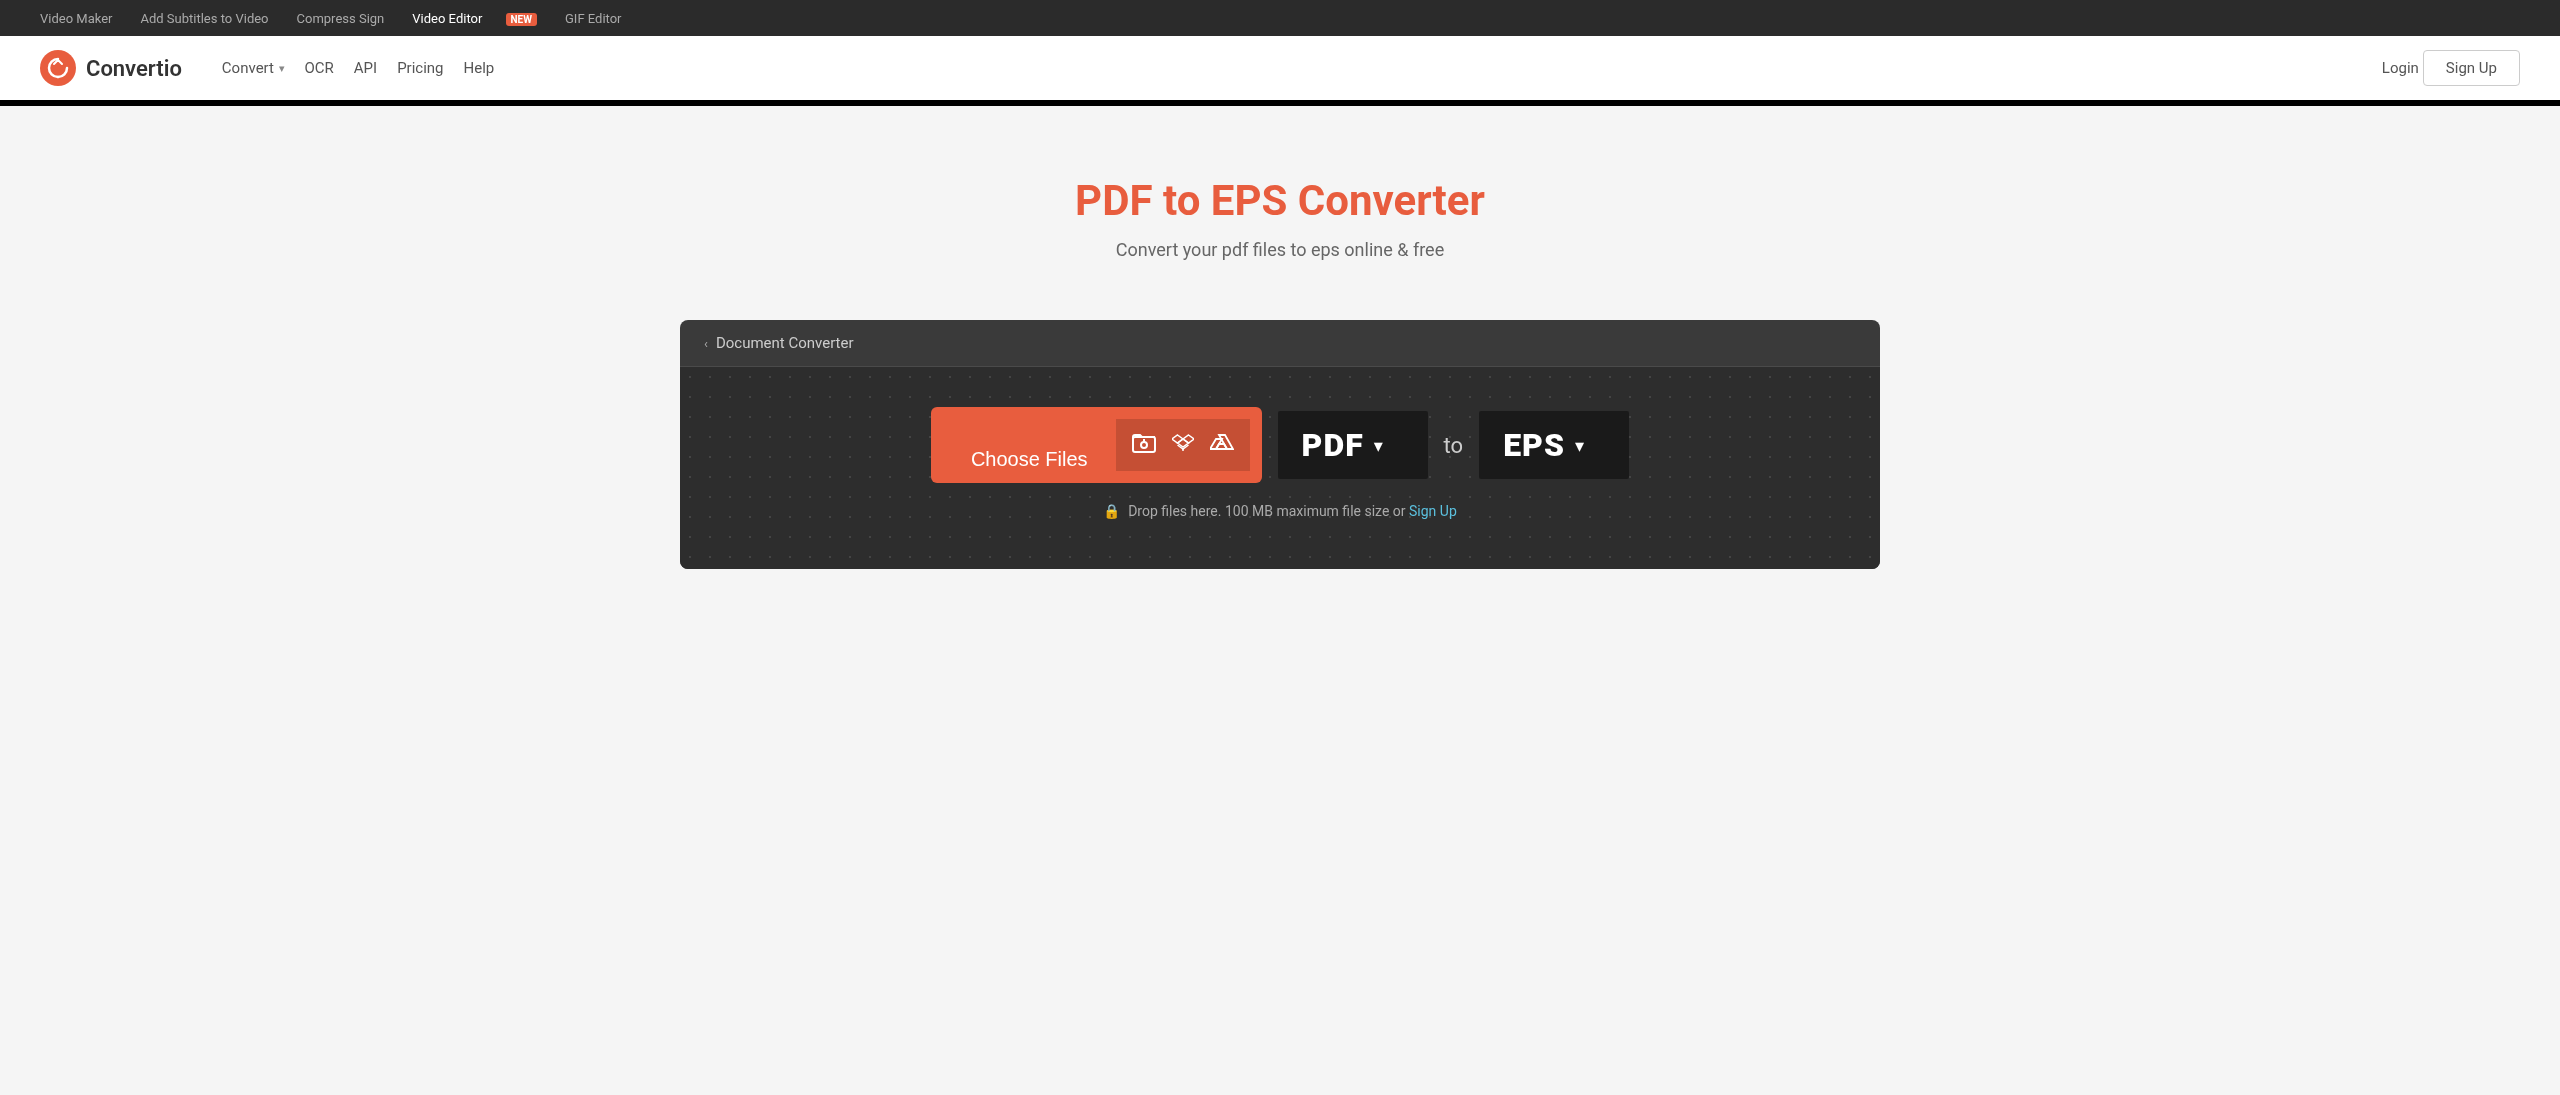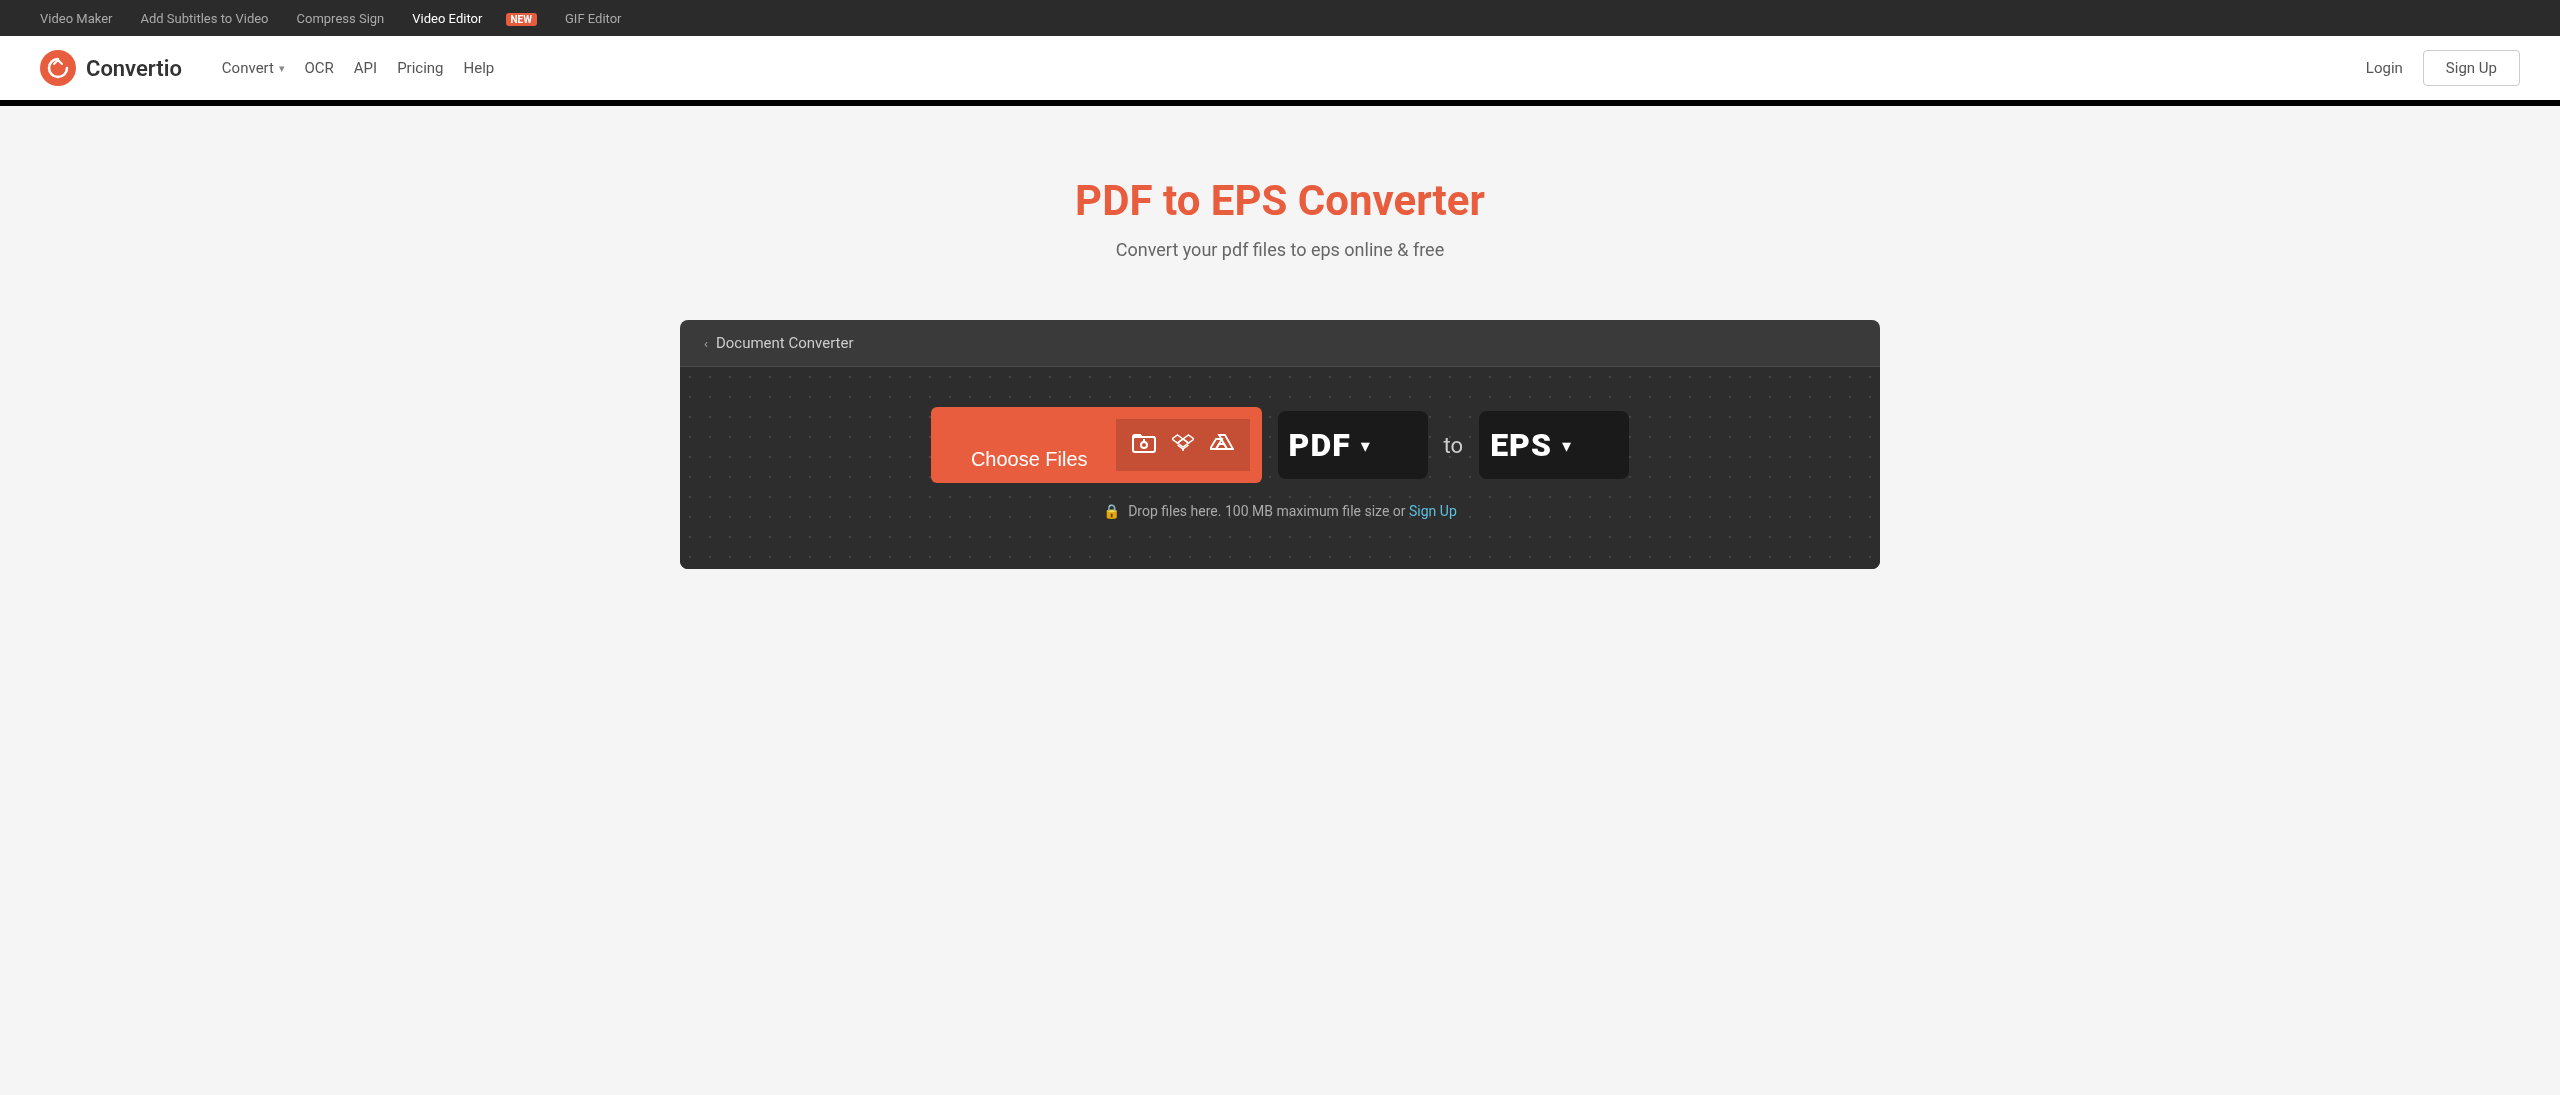--- a/index.html
+++ b/index.html
@@ -87,21 +87,21 @@
       align-items: center;
       gap: 5px;
     }
     .chevron-down {
       font-size: 11px;
       color: #888;
     }
     .nav-right {
       display: flex;
       align-items: center;
-      gap: 20px;
+      gap: 4px;
     }
     .login-btn {
       color: #555;
       text-decoration: none;
       font-size: 15px;
     }
     .signup-btn {
       border: 1.5px solid #ccc;
       color: #555;
       background: transparent;
@@ -198,25 +198,25 @@
       gap: 16px;
     }
     .choose-files-icons span {
       color: rgba(255,255,255,0.85);
       font-size: 20px;
     }
 
     
     .format-select {
       background: #1a1a1a;
-      border-radius: 8px;
+      border-radius: 2px;
       height: 68px;
       display: flex;
       align-items: center;
-      padding: 0 11px;
+      padding: 0 24px;
       gap: 10px;
       cursor: pointer;
       min-width: 150px;
     }
     .format-select .format-text {
       color: #fff;
       font-size: 32px;
       font-weight: 900;
       letter-spacing: 1px;
     }

